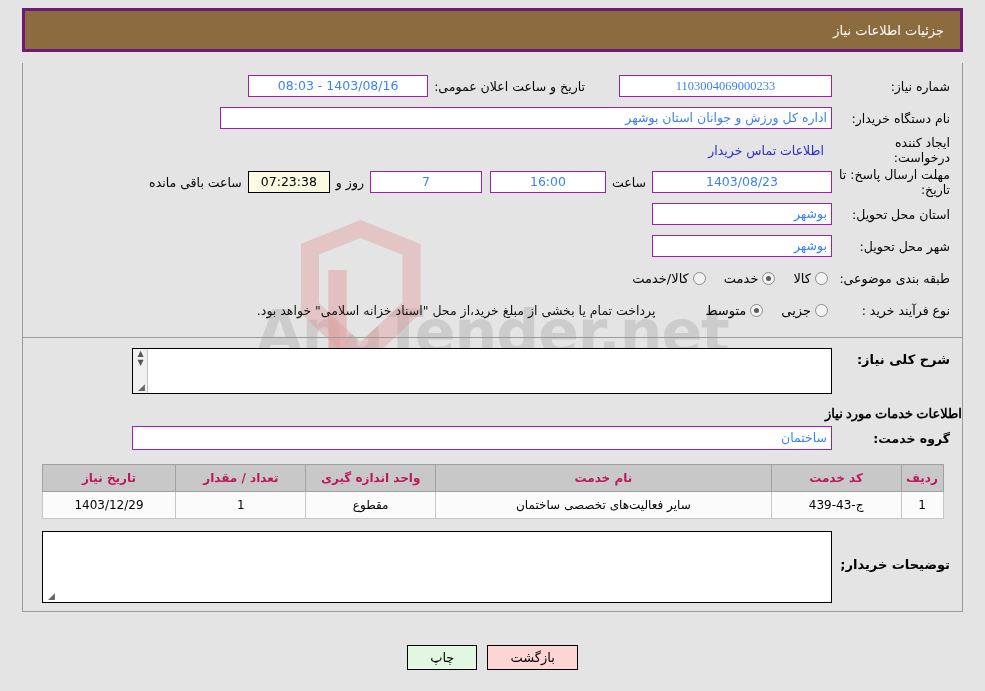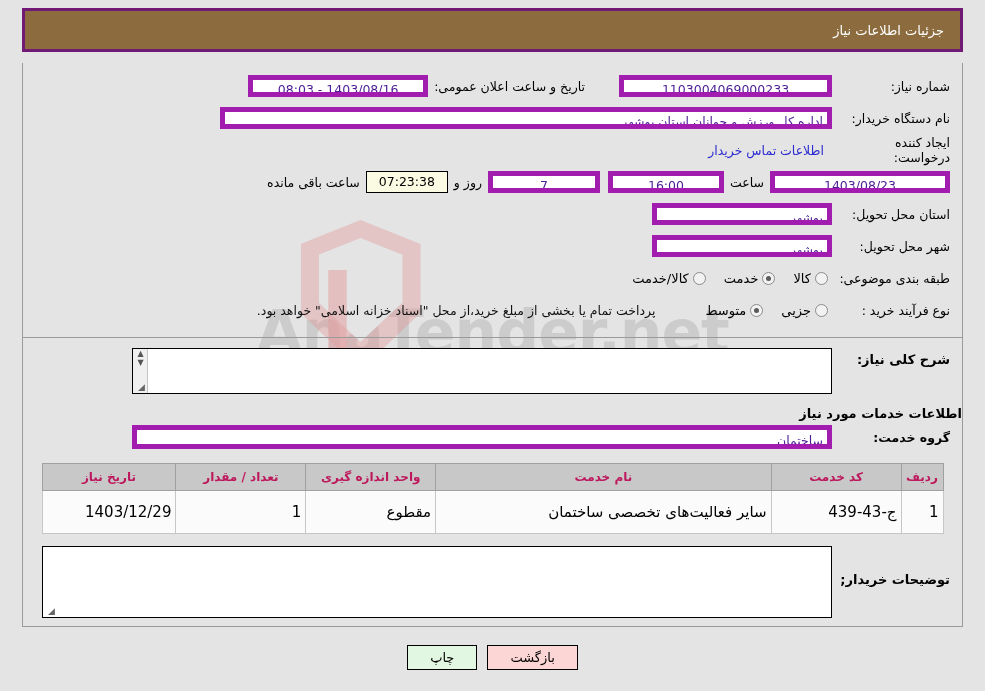--- a/index.html
+++ b/index.html
@@ -114,27 +114,27 @@
   .label {
     font-size: 12.5px;
     color: #000;
     text-align: right;
     flex: 0 0 auto;
     padding-left: 6px;
   }
   .label-w { width: 118px; }
 
   .inputbox {
-    border: 5px solid #a21caf;
+    border: 1px solid #a21caf;
     background: #ffffff;
     height: 22px;
     line-height: 20px;
     font-size: 12.5px;
     padding: 0 4px;
-    color: #4c1d95;
+    color: #3b82f6;
     overflow: hidden;
     white-space: nowrap;
     text-align: right;
   }
   .inputbox.center { text-align: center; }
 
   .spacer-s { width: 8px; flex: 0 0 auto; }
   .inline-lbl {
     font-size: 12.5px;
     padding: 0 6px;
@@ -256,20 +256,21 @@
     line-height: 10px;
   }
 
   .sub-head {
     font-size: 13px;
     font-weight: bold;
     text-align: right;
     padding: 8px 0 4px 0;
     padding-left: 12px;
     color: #000;
+    font-family: Liberation Serif, serif;
   }
 
   
   .tbl-wrap { padding: 6px 12px 0 12px; }
   table.grid {
     border-collapse: collapse;
     width: 902px;
     font-size: 12px;
     background: #fff;
     margin: 0 auto;
@@ -279,24 +280,24 @@
     border: 1px solid #a0a0a0;
     font-weight: bold;
     padding: 6px 4px;
     text-align: center;
     color: #be185d;
     font-size: 12px;
   }
   table.grid td {
     background: #fbfbfb;
     border: 1px solid #c6c6c6;
-    padding: 12px 4px;
-    text-align: right;
+    padding: 6px 4px;
+    text-align: center;
     color: #000;
-    font-size: 15px;
+    font-size: 12px;
   }
 
   
   .notes-wrap {
     padding: 12px 12px 8px 12px;
     display: flex;
     flex-direction: row;
     align-items: flex-start;
   }
   .notes-label {
@@ -351,36 +352,37 @@
   <div class="header-bar">
     <div class="header-title">جزئیات اطلاعات نیاز</div>
   </div>
 
   <div class="panel">
 
     <div class="section-top">
 
       <div class="row">
         <div class="label label-w">شماره نیاز:</div>
-        <div class="inputbox center" style="width:213px;">1103004069000233</div>
+        <div class="inputbox center" style="width:213px;font-family:Liberation Serif, serif;">1103004069000233</div>
         <div class="inline-lbl" style="margin-right:28px;">تاریخ و ساعت اعلان عمومی:</div>
         <div class="inputbox center" style="width:180px;">1403/08/16 - 08:03</div>
       </div>
 
       <div class="row">
         <div class="label label-w">نام دستگاه خریدار:</div>
         <div class="inputbox" style="width:612px;">اداره کل ورزش و جوانان استان بوشهر</div>
       </div>
 
       <div class="row">
         <div class="label label-w">ایجاد کننده درخواست:</div>
         <div class="link">اطلاعات تماس خریدار</div>
       </div>
 
       <div class="row">
+        <div class="label label-w" style="line-height:15px;">مهلت ارسال پاسخ: تا تاریخ:</div>
         <div class="inputbox center" style="width:180px;">1403/08/23</div>
         <div class="inline-lbl">ساعت</div>
         <div class="inputbox center" style="width:116px;">16:00</div>
         <div class="spacer-s"></div>
         <div class="inputbox center" style="width:112px;">7</div>
         <div class="inline-lbl">روز و</div>
         <div class="countdown">07:23:38</div>
         <div class="inline-lbl">ساعت باقی مانده</div>
       </div>
 

